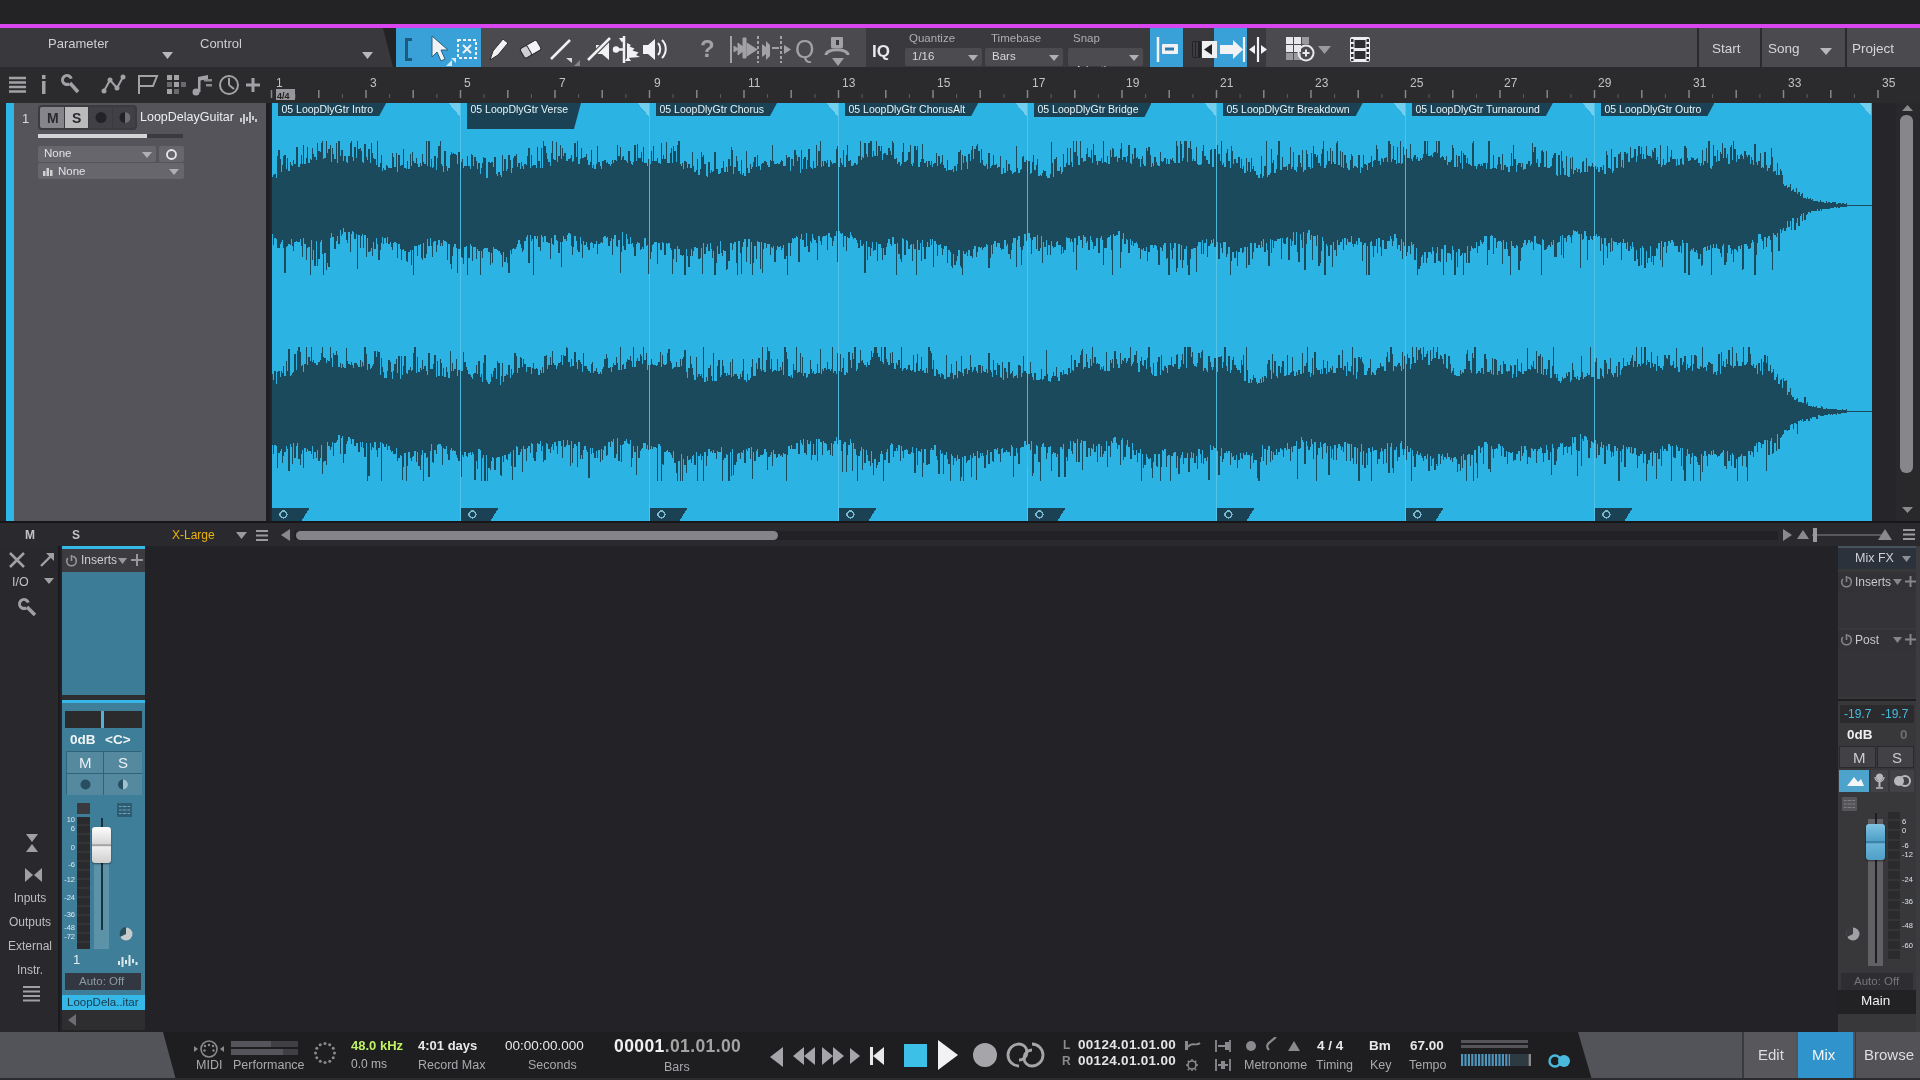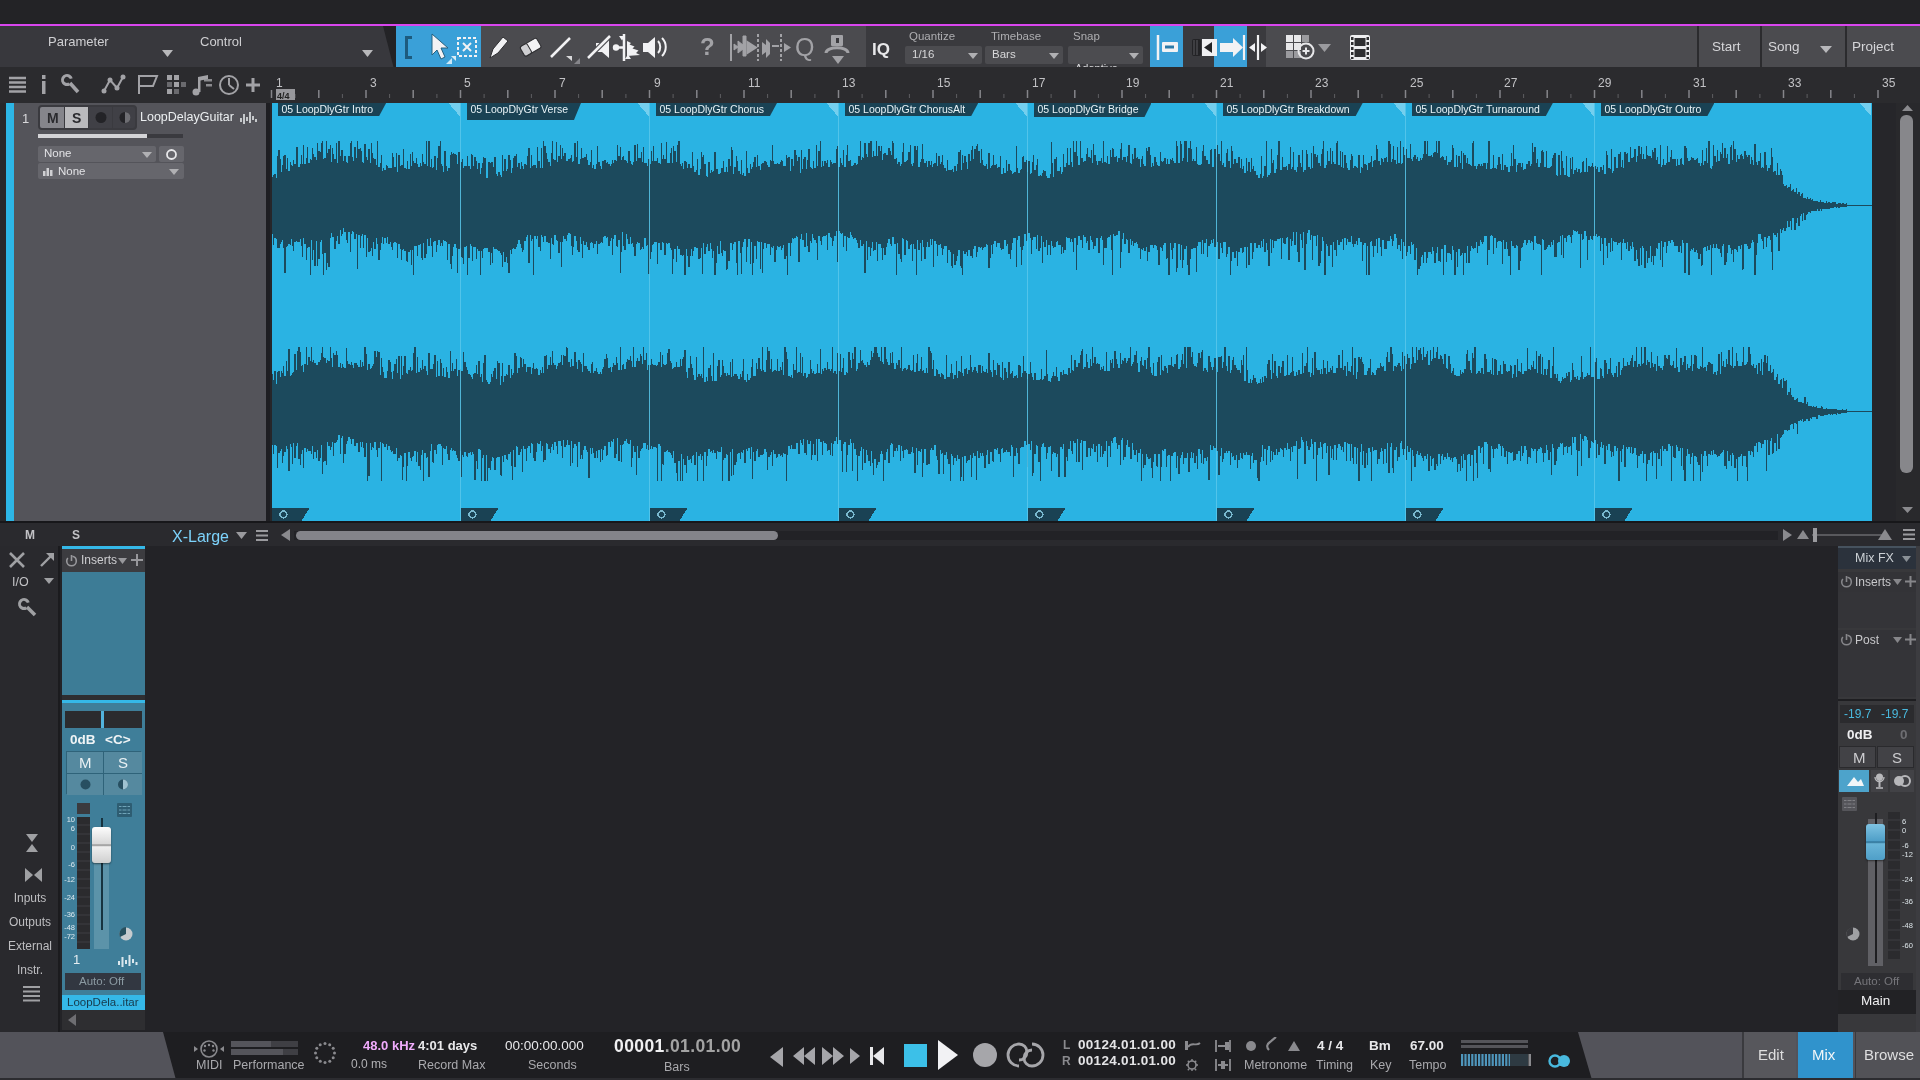--- a/index.html
+++ b/index.html
@@ -1,20 +1,20 @@
 <!DOCTYPE html>
 <html><head><meta charset="utf-8"><style>
 *{margin:0;padding:0;box-sizing:border-box}
 html,body{width:1920px;height:1080px;overflow:hidden;background:#232326}
 body{font-family:"Liberation Sans",sans-serif;-webkit-font-smoothing:antialiased}
 .a{position:absolute}
 .t{position:absolute;white-space:nowrap}
 </style></head><body>
 <div class="a" style="left:0;top:0;width:1920px;height:1080px">
-<div class="a" style="left:0;top:24px;width:1920px;height:42px;background:#232326;border-top:2px solid #d946ef">
+<div class="a" style="left:0;top:24px;width:1920px;height:42px;background:#232326;border-top:4px solid #d946ef">
 <div class="a" style="left:0;top:0;width:394px;height:43px;background:#38383d;clip-path:polygon(0 0,383px 0,394px 43px,0 43px)"></div>
 <div class="t" style="left:48px;top:8px;font-size:13px;color:#cfcfd2">Parameter</div>
 <div class="t" style="left:200px;top:8px;font-size:13px;color:#cfcfd2">Control</div>
 <svg class="a" style="left:0;top:0" width="394" height="43">
         <g fill="#b8b8bb">
           <path d="M162 24l11 0-5.5 7z"></path>
           <path d="M362 24l11 0-5.5 7z"></path>
         </g>
       </svg>
 <div class="a" style="left:396px;top:0;width:1524px;height:43px;background:#4b4b4f"></div>
@@ -389,21 +389,21 @@
 <path d="M946.5 405h38l-8 13h-30z" fill="#1a4254"></path>
         <circle cx="958.5" cy="411.5" r="3.4" fill="none" stroke="#79b9cf" stroke-width="1.6"></circle>
 <path d="M1135.5 405h38l-8 13h-30z" fill="#1a4254"></path>
         <circle cx="1147.5" cy="411.5" r="3.4" fill="none" stroke="#79b9cf" stroke-width="1.6"></circle>
 <path d="M1324.5 405h38l-8 13h-30z" fill="#1a4254"></path>
         <circle cx="1336.5" cy="411.5" r="3.4" fill="none" stroke="#79b9cf" stroke-width="1.6"></circle>
 </svg>
 <div class="a" style="left:277.5px;top:0;height:13px;background:#1a4254;clip-path:polygon(0 0,100% 0,calc(100% - 7px) 100%,0 100%);padding:0 13px 0 4px">
         <div class="t" style="position:static;font-size:10.5px;color:#e8f2f6;line-height:13px">05 LoopDlyGtr Intro</div>
       </div>
-<div class="a" style="left:466.5px;top:0;height:17px;background:#1a4254;clip-path:polygon(0 0,100% 0,calc(100% - 7px) 100%,0 100%);padding:0 13px 0 4px">
+<div class="a" style="left:466.5px;top:0;height:26px;background:#1a4254;clip-path:polygon(0 0,100% 0,calc(100% - 7px) 100%,0 100%);padding:0 13px 0 4px">
         <div class="t" style="position:static;font-size:10.5px;color:#e8f2f6;line-height:13px">05 LoopDlyGtr Verse</div>
       </div>
 <div class="a" style="left:655.5px;top:0;height:13px;background:#1a4254;clip-path:polygon(0 0,100% 0,calc(100% - 7px) 100%,0 100%);padding:0 13px 0 4px">
         <div class="t" style="position:static;font-size:10.5px;color:#e8f2f6;line-height:13px">05 LoopDlyGtr Chorus</div>
       </div>
 <div class="a" style="left:844.5px;top:0;height:13px;background:#1a4254;clip-path:polygon(0 0,100% 0,calc(100% - 7px) 100%,0 100%);padding:0 13px 0 4px">
         <div class="t" style="position:static;font-size:10.5px;color:#e8f2f6;line-height:13px">05 LoopDlyGtr ChorusAlt</div>
       </div>
 <div class="a" style="left:1033.5px;top:0;height:14px;background:#1a4254;clip-path:polygon(0 0,100% 0,calc(100% - 7px) 100%,0 100%);padding:0 13px 0 4px">
         <div class="t" style="position:static;font-size:10.5px;color:#e8f2f6;line-height:13px">05 LoopDlyGtr Bridge</div>
@@ -420,21 +420,21 @@
 <div class="a" style="left:1896px;top:0;width:24px;height:418px;background:#29292c"></div>
 <div class="a" style="left:1900px;top:12px;width:13px;height:358px;background:#87878b;border-radius:6px"></div>
 <svg class="a" style="left:1896px;top:0" width="24" height="418">
         <path d="M6 8l11 0-5.5-6z" fill="#8a8a8e"></path>
         <path d="M6 404l11 0-5.5 6z" fill="#8a8a8e"></path>
       </svg>
 </div>
 <div class="a" style="left:0;top:521px;width:1920px;height:25px;background:#2a2a2e;border-top:2px solid #17171a">
 <div class="t" style="left:25px;top:5px;font-size:12px;font-weight:bold;color:#c2c2c6">M</div>
 <div class="t" style="left:72px;top:5px;font-size:12px;font-weight:bold;color:#c2c2c6">S</div>
-<div class="t" style="left:172px;top:5px;font-size:16px;color:#7dd3fc">X-Large</div>
+<div class="t" style="left:172px;top:5px;font-size:12px;color:#eab308">X-Large</div>
 <svg class="a" style="left:0;top:0" width="1920" height="25">
 <path d="M236 9l11 0-5.5 7z" fill="#9a9a9e"></path>
 <g stroke="#9a9a9e" stroke-width="2">
           <path d="M256 8h12M256 12.5h12M256 17h12"></path>
         </g>
 <path d="M290 6l0 12-9-6z" fill="#8a8a8e"></path>
 <rect x="294" y="8" width="1484" height="9" fill="#222226"></rect>
         <rect x="296" y="8" width="482" height="9" rx="4.5" fill="#84848a"></rect>
 <path d="M1783 6l0 12 9-6z" fill="#8a8a8e"></path>
 <path d="M1797 16l12 0-6-9z" fill="#8a8a8e"></path>
@@ -722,21 +722,21 @@
         <circle cx="12.0" cy="22.5" r="1.5" fill="#8a8a8e"></circle>
         <circle cx="7.3" cy="21.2" r="1.5" fill="#8a8a8e"></circle>
         <circle cx="3.8" cy="17.8" r="1.5" fill="#8a8a8e"></circle>
         <circle cx="2.5" cy="13.0" r="1.5" fill="#8a8a8e"></circle>
         <circle cx="3.8" cy="8.3" r="1.5" fill="#8a8a8e"></circle>
         <circle cx="7.2" cy="4.8" r="1.5" fill="#8a8a8e"></circle>
         <circle cx="12.0" cy="3.5" r="1.5" fill="#8a8a8e"></circle>
         <circle cx="16.7" cy="4.8" r="1.5" fill="#8a8a8e"></circle>
         <circle cx="20.2" cy="8.2" r="1.5" fill="#8a8a8e"></circle>
       </svg>
-<div class="t" style="left:363px;top:6px;font-size:13px;font-weight:bold;color:#f0abfc">48.0 kHz</div>
+<div class="t" style="left:351px;top:6px;font-size:13px;font-weight:bold;color:#bef264">48.0 kHz</div>
 <div class="t" style="left:351px;top:25px;font-size:12px;font-weight:normal;color:#b2b2b5">0.0 ms</div>
 <div class="t" style="left:418px;top:6px;font-size:13px;font-weight:bold;color:#e8e8ea">4:01 days</div>
 <div class="t" style="left:418px;top:26px;font-size:12.5px;color:#a9a9ad">Record Max</div>
 <div class="t" style="left:505px;top:6px;font-size:13.5px;color:#e8e8ea">00:00:00.000</div>
 <div class="t" style="left:528px;top:26px;font-size:12.5px;color:#a9a9ad">Seconds</div>
 <div class="t" style="left:614px;top:4px;font-size:17.5px;font-weight:bold;color:#f0f0f2;letter-spacing:0.4px">00001<span style="color:#a3a3a3">.01.01.00</span></div>
 <div class="t" style="left:664px;top:28px;font-size:12.5px;color:#a9a9ad">Bars</div>
 <svg class="a" style="left:760px;top:6px" width="290" height="36">
         <g fill="#a6a6aa">
 <path d="M10 8l0 20-13 -10z" transform="translate(13,1)"></path>

